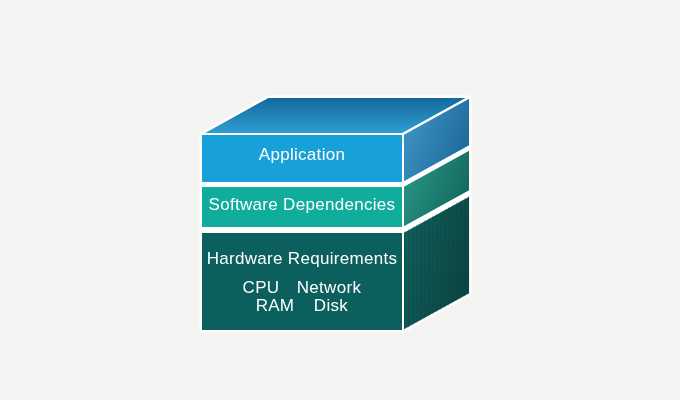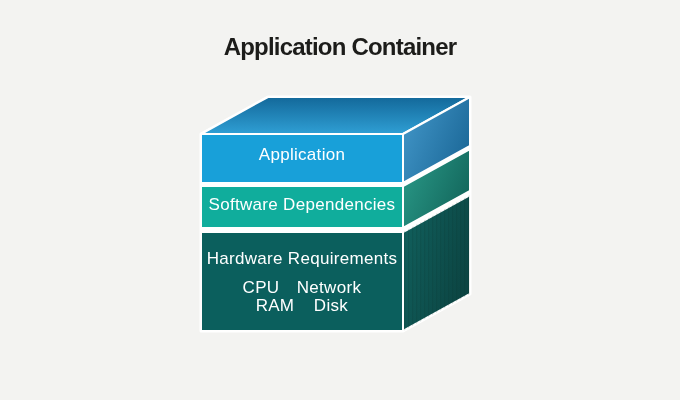--- a/index.html
+++ b/index.html
@@ -48,21 +48,20 @@
     font-size: 17px;
     font-weight: 400;
     letter-spacing: 0.3px;
   }
 </style>
 </head>
 <body>
 
 <div class="page" style="background-color: rgb(243, 243, 241);">
 
-  <h1 class="diagram-title" style="color: rgb(28, 28, 26);">Application Container</h1>
 
   <svg class="cube-svg" width="680" height="400" viewBox="0 0 680 400">
     <defs>
       <linearGradient id="gradTop" x1="0" y1="0" x2="0" y2="1">
         <stop offset="0" stop-color="#13689a"></stop>
         <stop offset="1" stop-color="#2f9fd4"></stop>
       </linearGradient>
       <linearGradient id="gradSide1" x1="0" y1="0" x2="1" y2="0.5">
         <stop offset="0" stop-color="#4499cb"></stop>
         <stop offset="1" stop-color="#1e6b9b"></stop>

